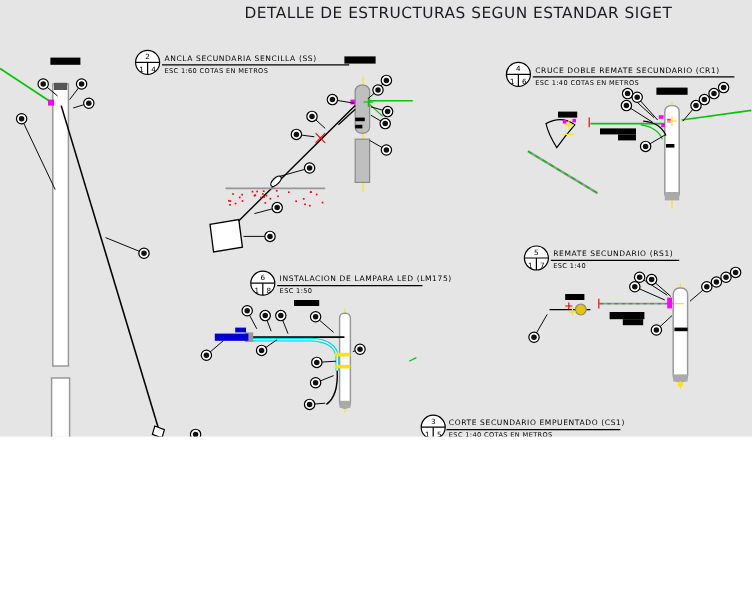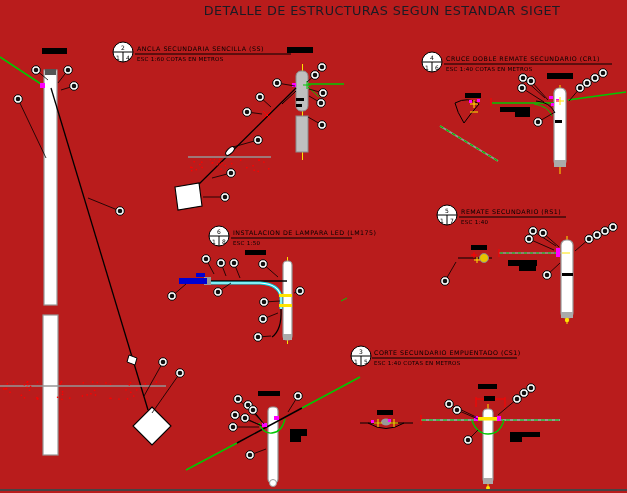--- a/index.html
+++ b/index.html
@@ -1,16 +1,16 @@
 <!DOCTYPE html>
 <html style="--conductor_green: #00c800; --centerline_yellow: #ffe400; --hardware_magenta: #ff00ff; --duct_cyan: #00dcea; --soil_red: #ff0000; --lamp_blue: #0000d2; --pole_gray: #969696; --ink_black: #000000; --title_color: #1b1b24;"><head>
 <meta charset="utf-8">
 <style>
   html,body{margin:0;padding:0;background:#fff;}
-  #sheet{position:relative;width:627px;height:493px;background:#b91c1c;overflow:hidden;}
+  #sheet{position:relative;width:627px;height:364px;background:#e5e5e5;overflow:hidden;}
   svg{position:absolute;left:0;top:0;}
   svg text{font-family:"DejaVu Sans",sans-serif;}
   .page-title{font-size:12.8px;letter-spacing:.4px;fill:#1b1b24;}
   .hdr-title{font-size:6.3px;letter-spacing:.5px;fill:#000;}
   .hdr-sub{font-size:5.5px;letter-spacing:.3px;fill:#000;}
   .bubble{fill:#fff;stroke:#000;stroke-width:1;}
   .bubble-num{font-size:6px;fill:#000;text-anchor:middle;}
   .s-black{stroke:#000;fill:none;}
   .s-green{stroke:var(--conductor_green,#00c800);fill:none;}
   .s-yellow{stroke:var(--centerline_yellow,#ffe400);fill:none;}

